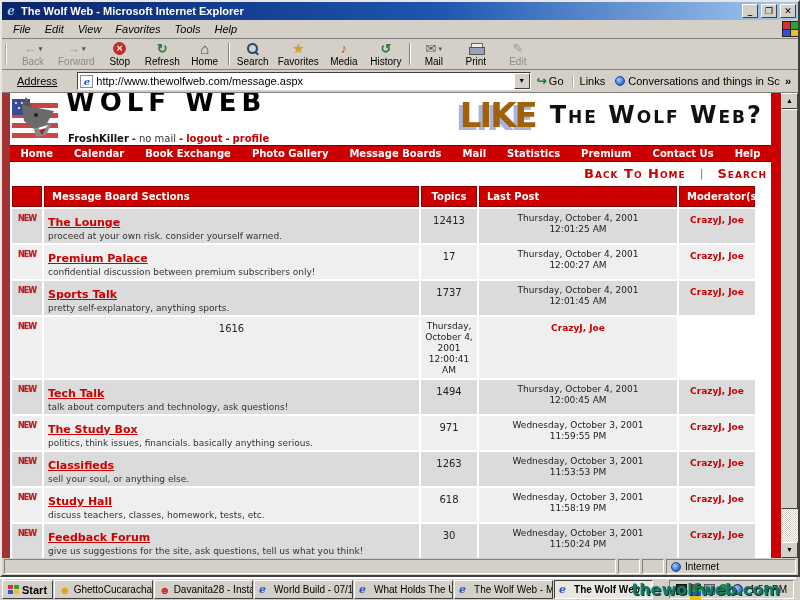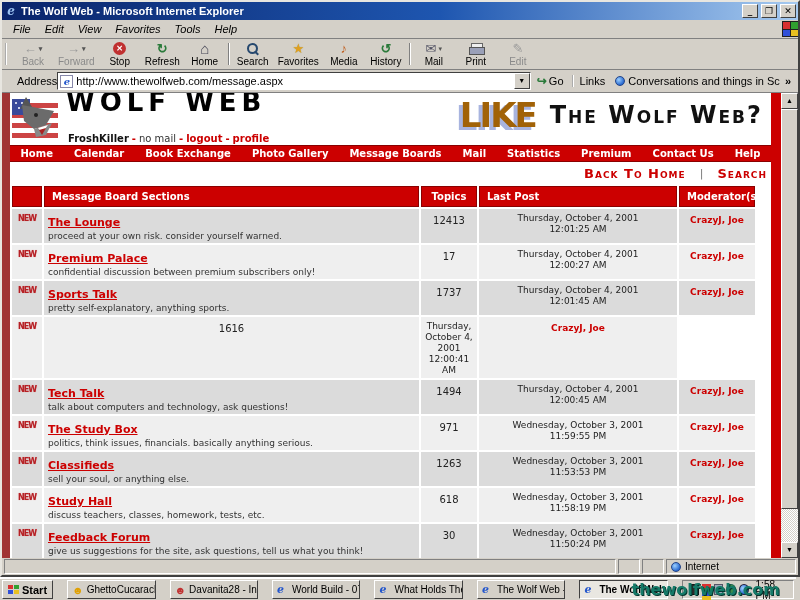--- a/index.html
+++ b/index.html
@@ -34,21 +34,21 @@
     font-size:8px; font-weight:bold; line-height:13px; text-align:center; }
   .icon-search { position:relative; width:13px; height:13px; display:inline-block; }
   .icon-search::before { content:""; position:absolute; left:1px; top:1px; width:7px; height:7px;
     border:2px solid #26486e; border-radius:50%; }
   .icon-search::after { content:""; position:absolute; right:0; bottom:1px; width:5px; height:2px;
     background:#26486e; transform:rotate(45deg); }
   .icon-print { position:relative; width:14px; height:11px; display:inline-block; }
   .icon-print::before { content:""; position:absolute; left:2px; top:0; width:10px; height:4px; background:#eee; border:1px solid #666; }
   .icon-print::after { content:""; position:absolute; left:0; top:4px; width:14px; height:6px; background:#9aa0b8; border:1px solid #555; }
   .addressbar { height:23px; display:flex; align-items:center; border-bottom:1px solid #808080; padding:1px 4px; font-size:11px; }
-  .addr-label { margin:0 0 0 3px; color:#000; }
+  .addr-label { margin:0 20px 0 3px; color:#000;text-decoration:underline; }
   .addr-input { flex:1; height:18px; background:#fff; border:1px solid; border-color:#404040 #fff #fff #404040;
     display:flex; align-items:center; padding-left:2px; }
   .addr-page-icon { width:13px; height:13px; background:#fff; border:1px solid #88a;
     font:bold italic 10px "DejaVu Serif",serif; color:#2255CC; text-align:center; line-height:12px; margin-right:3px; }
   .addr-text { flex:1; font-size:11px; white-space:nowrap; overflow:hidden; }
   .addr-drop { width:16px; height:16px; background:#D4D0C8; border:1px solid; border-color:#fff #404040 #404040 #fff;
     font-size:7px; text-align:center; line-height:14px; }
   .go-btn { display:flex; align-items:center; gap:2px; padding:0 6px; }
   .go-arrow { color:#2a7a3a; font-weight:bold; font-size:12px; }
   .links-label { padding:0 6px; border-left:2px groove #fff; margin-left:2px; }
@@ -108,21 +108,21 @@
   
   .statusbar { height:17px; display:flex; gap:2px; align-items:stretch; padding:1px 2px; }
   .spanel { border:1px solid; border-color:#808080 #fff #fff #808080; font-size:10px;
     display:flex; align-items:center; padding:0 4px; gap:4px; }
   .spanel.grow { flex:1; }
   .spanel.sm { width:22px; }
   .spanel.zone { width:130px; }
 
   
   .taskbar { position:absolute; left:0; top:577px; width:796px; height:23px; background:#D4D0C8;
-    border-top:2px solid #fff; display:flex; align-items:center; gap:14px; padding:0 2px; }
+    border-top:2px solid #fff; display:flex; align-items:center; gap:1px; padding:0 2px; }
   .start-btn { display:flex; align-items:center; gap:3px; height:19px; padding:0 5px;
     background:#D4D0C8; border:1px solid; border-color:#fff #404040 #404040 #fff; font:bold 11px "Liberation Sans",sans-serif; }
   .winflag { display:grid; grid-template-columns:5px 5px; gap:1px; }
   .winflag i { display:block; height:4px; }
   .task { display:flex; align-items:center; gap:3px; height:19px; width:99px; padding:0 4px;
     background:#D4D0C8; border:1px solid; border-color:#fff #404040 #404040 #fff;
     font-size:10px; white-space:nowrap; overflow:hidden; }
   .task.active { border-color:#404040 #fff #fff #404040; background:#E9E7E1; font-weight:bold; }
   .task .t-ie { width:12px; height:12px; font:bold italic 11px "DejaVu Serif",serif; color:#2255CC; line-height:12px; flex:none; }
   .task .t-person { font-size:11px; line-height:12px; flex:none; }

